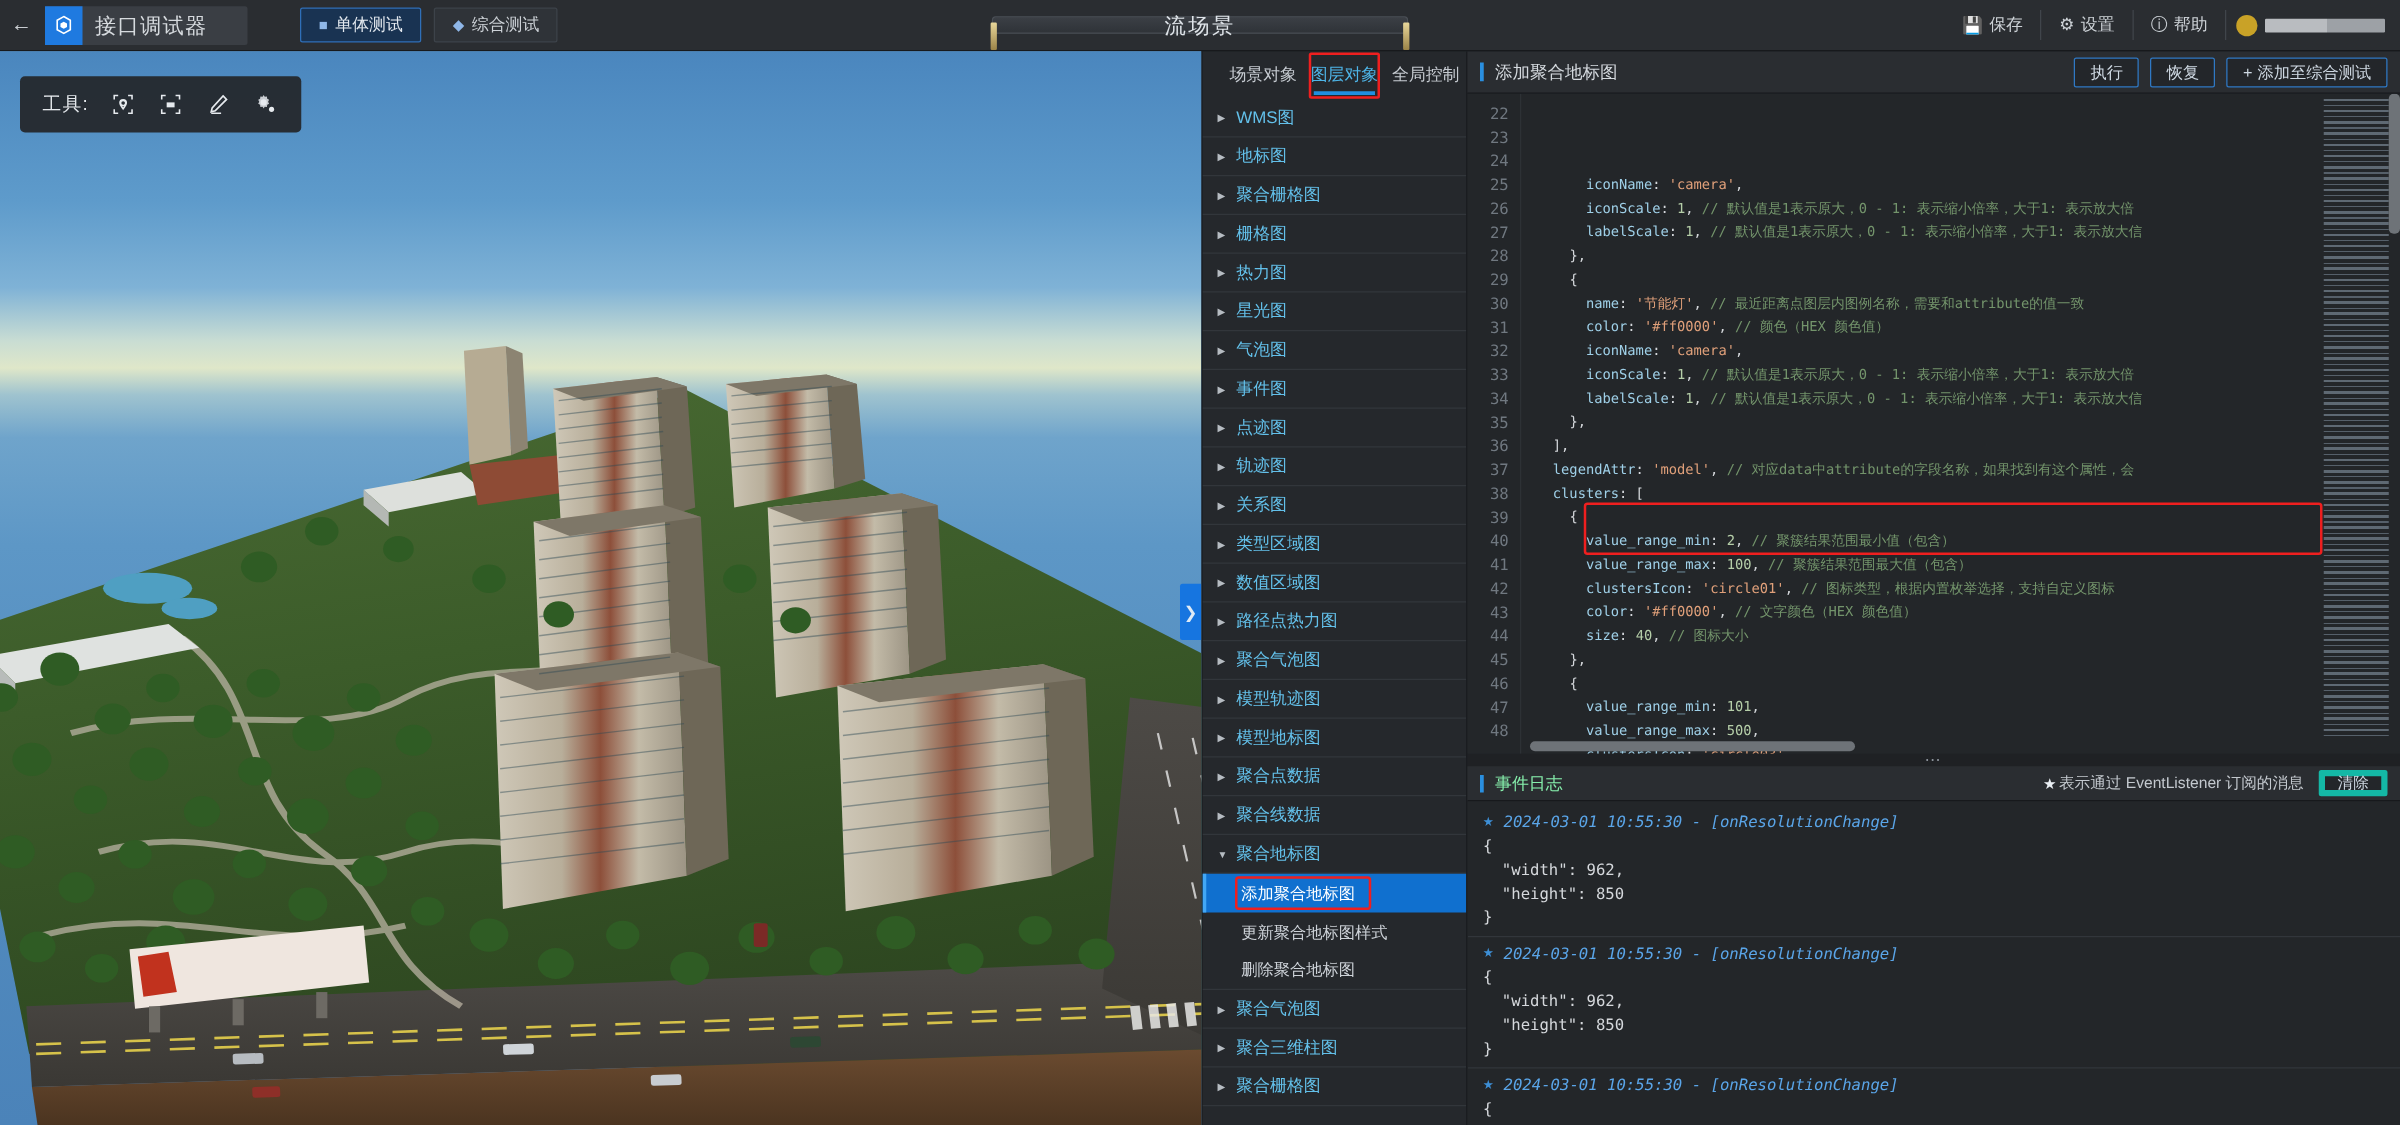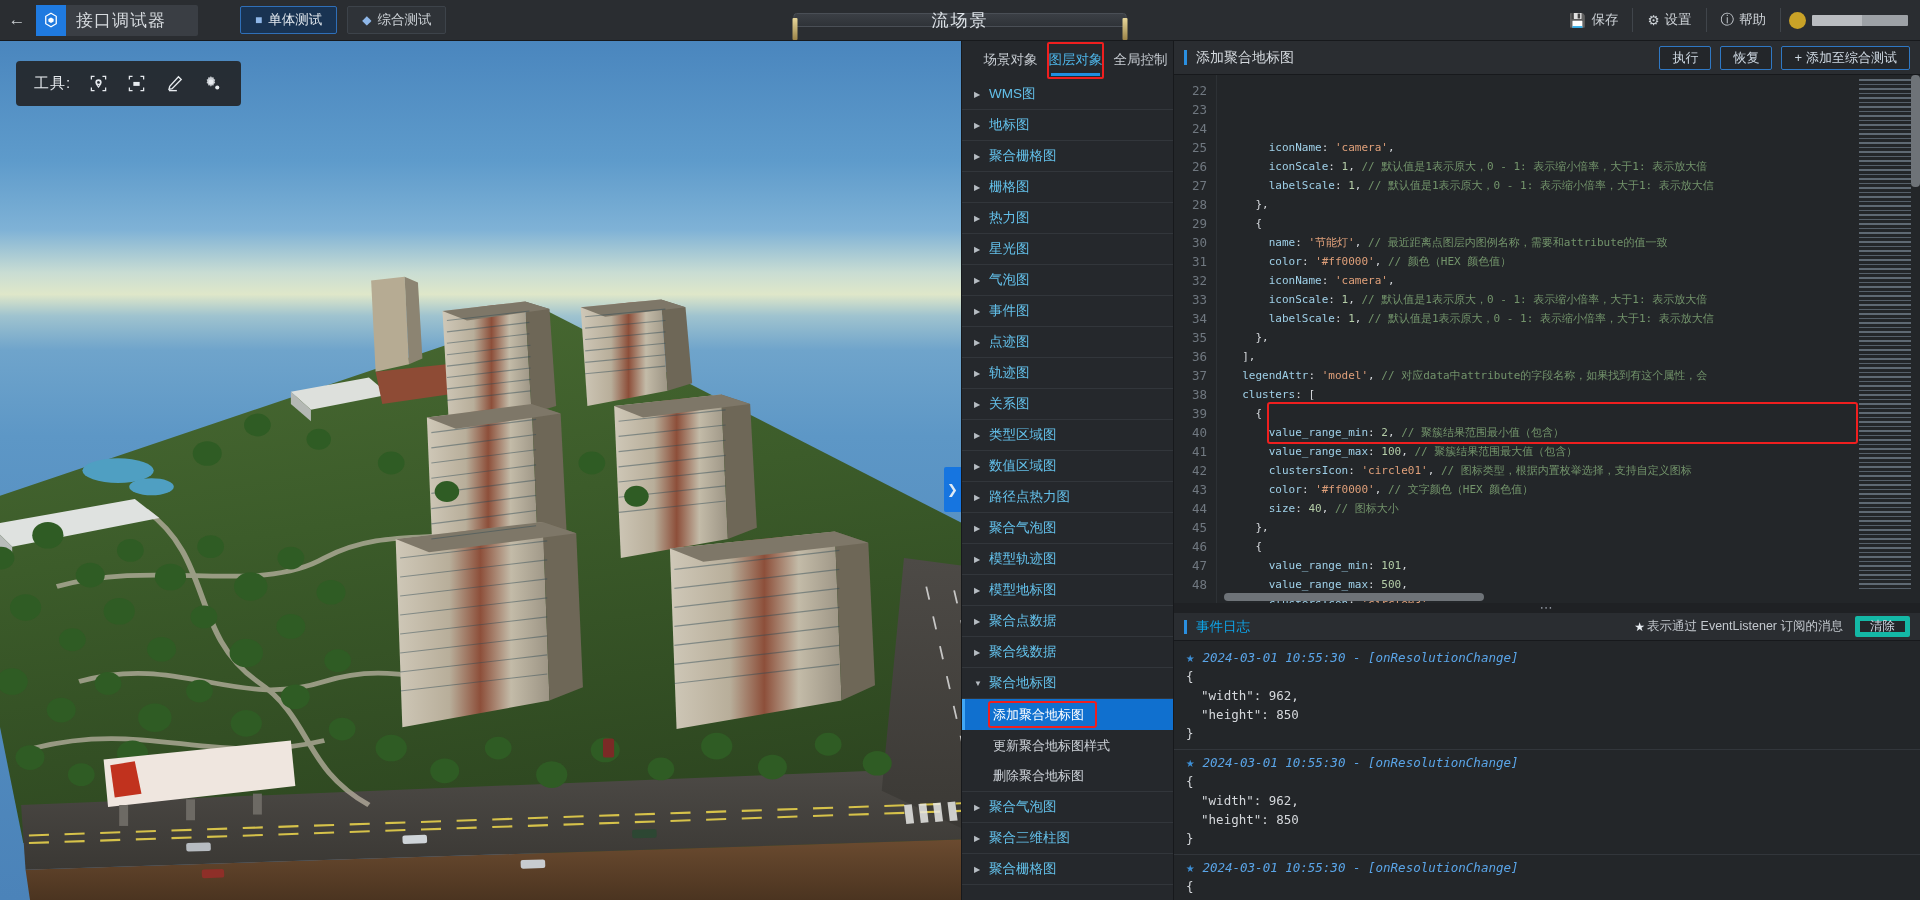--- a/index.html
+++ b/index.html
@@ -187,21 +187,21 @@
     height: 10px; flex: 0 0 10px; background: #1f2124; display: flex; align-items: center; justify-content: center;
     cursor: row-resize; color: #8a9099; font-size: 13px; letter-spacing: 2px; line-height: 4px;
   }
 
   
   .logpanel { flex: 0 0 287px; display: flex; flex-direction: column; background: #232629; min-height: 0; }
   .log-head {
     height: 28px; flex: 0 0 28px; display: flex; align-items: center; background: #2a2d31;
     padding-right: 10px; border-bottom: 1px solid #17191c;
   }
-  .log-title { display: flex; align-items: center; color: #0ea5e9; font-size: 13.5px; padding-left: 10px; }
+  .log-title { display: flex; align-items: center; color: #86efac; font-size: 13.5px; padding-left: 10px; }
   .log-title::before { content: ""; width: 3px; height: 14px; background: #2a8fe0; margin-right: 9px; }
   .log-note { margin-left: auto; color: #c3c8ce; font-size: 12.5px; display: flex; align-items: center; gap: 2px; }
   .log-note .star { color: #e9eef3; font-size: 12px; }
   .log-clear {
     margin-left: 12px; height: 21px; padding: 0 10px; display: flex; align-items: center;
     border: 5px solid #14b8a6; color: #cfd9e3; font-size: 12.5px; border-radius: 2px; cursor: pointer; background:#23262a;
   }
   .log-body {
     flex: 1; overflow-y: auto; font-family: "DejaVu Sans Mono","Liberation Mono",monospace;
     font-size: 12.5px; line-height: 19px; padding: 4px 0 0 0; position: relative;

